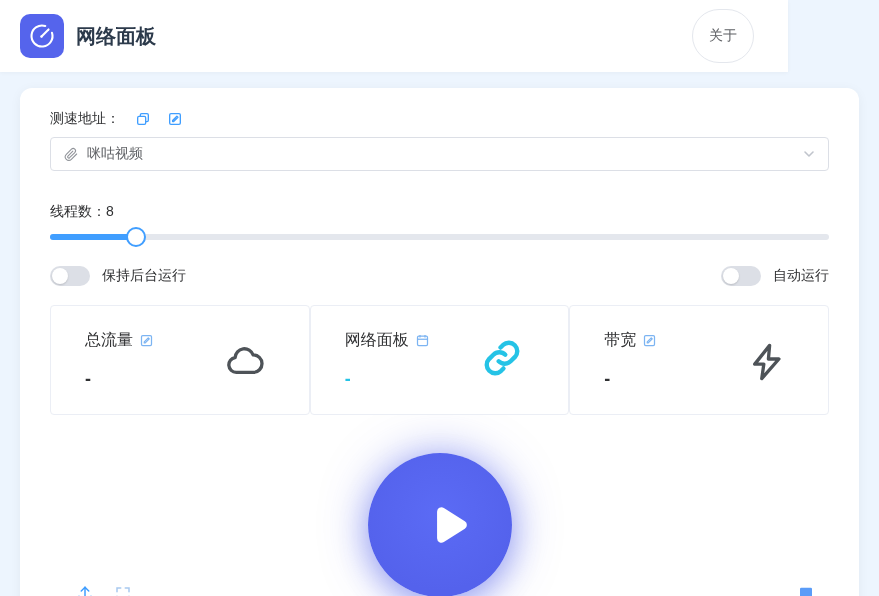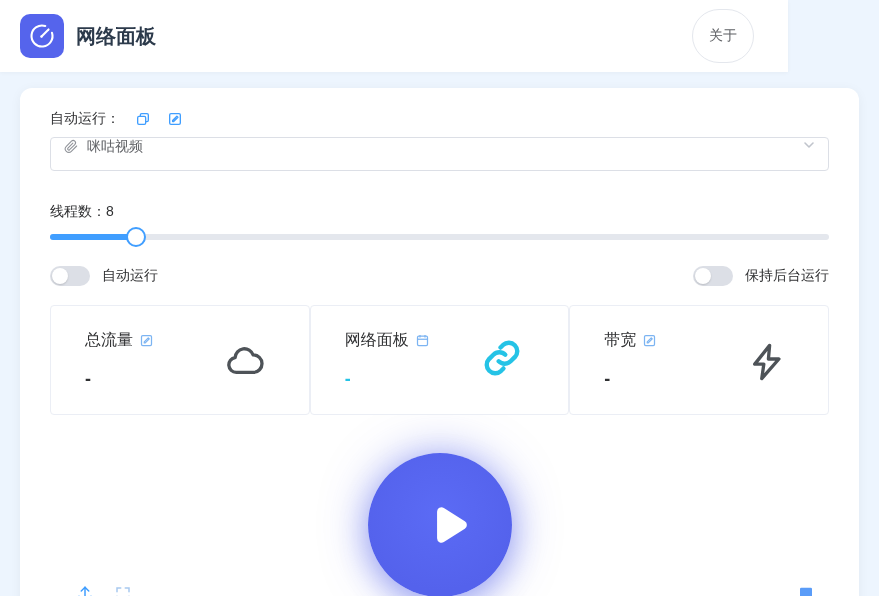--- a/index.html
+++ b/index.html
@@ -35,21 +35,21 @@
     padding:21px 30px 0 30px;
   }
   
   .addr-row { display:flex; align-items:center; height:20px; }
   .addr-label { font-size:14px; color:#303133; }
   .icon-btn { display:inline-flex; align-items:center; justify-content:center;
     width:18px; height:18px; margin-left:14px; cursor:pointer; }
   
   .select {
     margin-top:8px; height:34px; border:1px solid #dcdfe6; border-radius:4px;
-    display:flex; padding:0 12px; background:#fff; cursor:pointer;
+    display:flex; align-items:center; padding:0 12px; background:#fff; cursor:pointer;
   }
   .select-text { font-size:14px; color:#606266; margin-left:8px; }
   .select .chevron { margin-left:auto; display:flex; }
   
   .threads-label { margin-top:32px; font-size:14px; color:#303133; height:20px; }
   .slider { margin-top:4px; position:relative; height:20px; cursor:pointer; }
   .slider .track {
     position:absolute; left:0; right:0; top:7px; height:6px; border-radius:3px;
     background:#e4e7ed;
   }
@@ -116,21 +116,21 @@
       </svg>
     </span>
   </div>
   <div class="app-title">网络面板</div>
   <button class="about-btn">关于</button>
 </div>
 
 <div class="card">
 
   <div class="addr-row">
-    <span class="addr-label">自动运行：</span>
+    <span class="addr-label">测速地址：</span>
     <span class="icon-btn">
       <svg width="16" height="16" viewBox="0 0 24 24" fill="none" stroke="#409eff" stroke-width="2" stroke-linejoin="round">
         <rect x="4" y="8" width="12" height="12" rx="2"></rect>
         <path d="M8 8V6a2 2 0 0 1 2-2h8a2 2 0 0 1 2 2v8a2 2 0 0 1-2 2h-2"></path>
       </svg>
     </span>
     <span class="icon-btn">
       <svg width="16" height="16" viewBox="0 0 24 24" fill="none" stroke="#409eff" stroke-width="2" stroke-linejoin="round">
         <rect x="4" y="4" width="16" height="16" rx="2"></rect>
         <path d="M14.8 7.8l1.6 1.6L10 15.8H8.4v-1.6z"></path>
@@ -159,27 +159,27 @@
     <div class="track"></div>
     <div class="fill"></div>
     <div class="thumb"></div>
   </div>
 
   <div class="toggle-row">
     <div class="toggle-group">
       <div class="switch">
         <div class="knob"></div>
       </div>
-      <span class="toggle-label">自动运行</span>
+      <span class="toggle-label">保持后台运行</span>
     </div>
     <div class="toggle-group">
       <div class="switch">
         <div class="knob"></div>
       </div>
-      <span class="toggle-label">保持后台运行</span>
+      <span class="toggle-label">自动运行</span>
     </div>
   </div>
 
   <div class="stats-row">
 
     <div class="stat-card">
       <div class="stat-label-row">
         <span>总流量</span>
         <span class="stat-label-icon">
           <svg width="15" height="15" viewBox="0 0 24 24" fill="none" stroke="#7cb4f2" stroke-width="2" stroke-linejoin="round">

